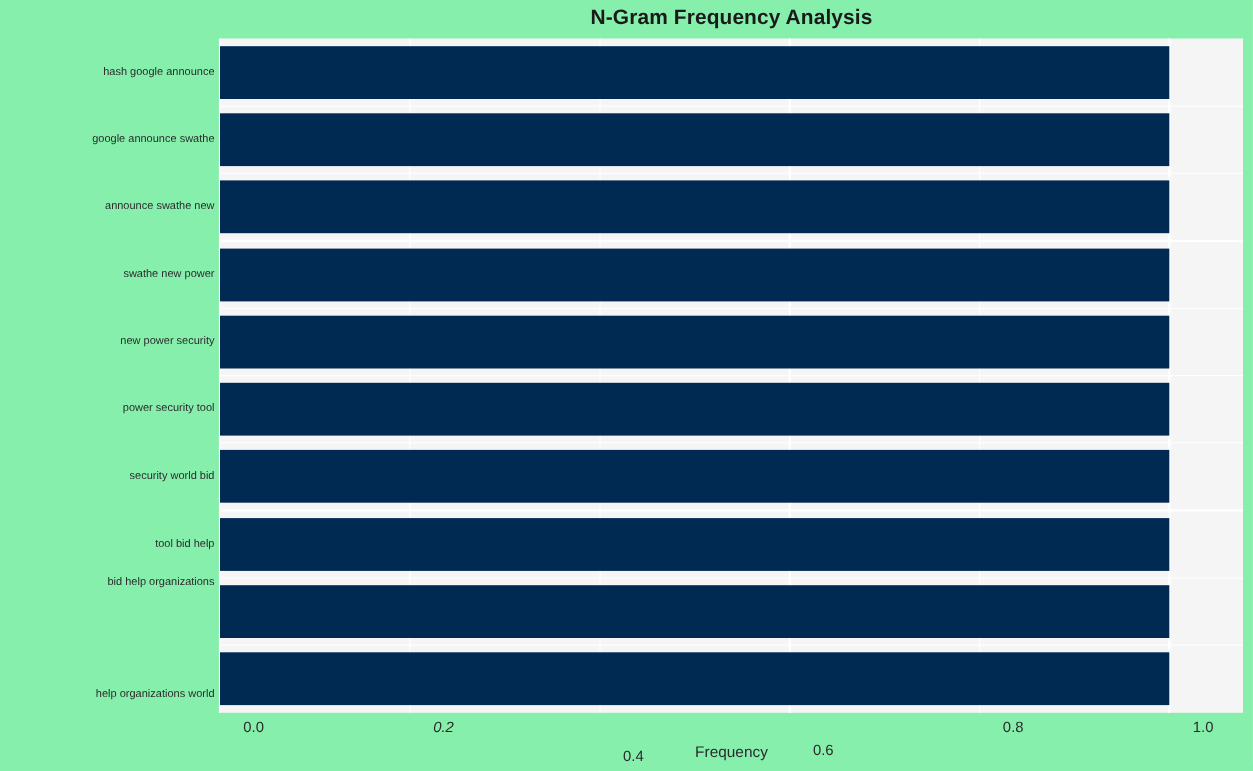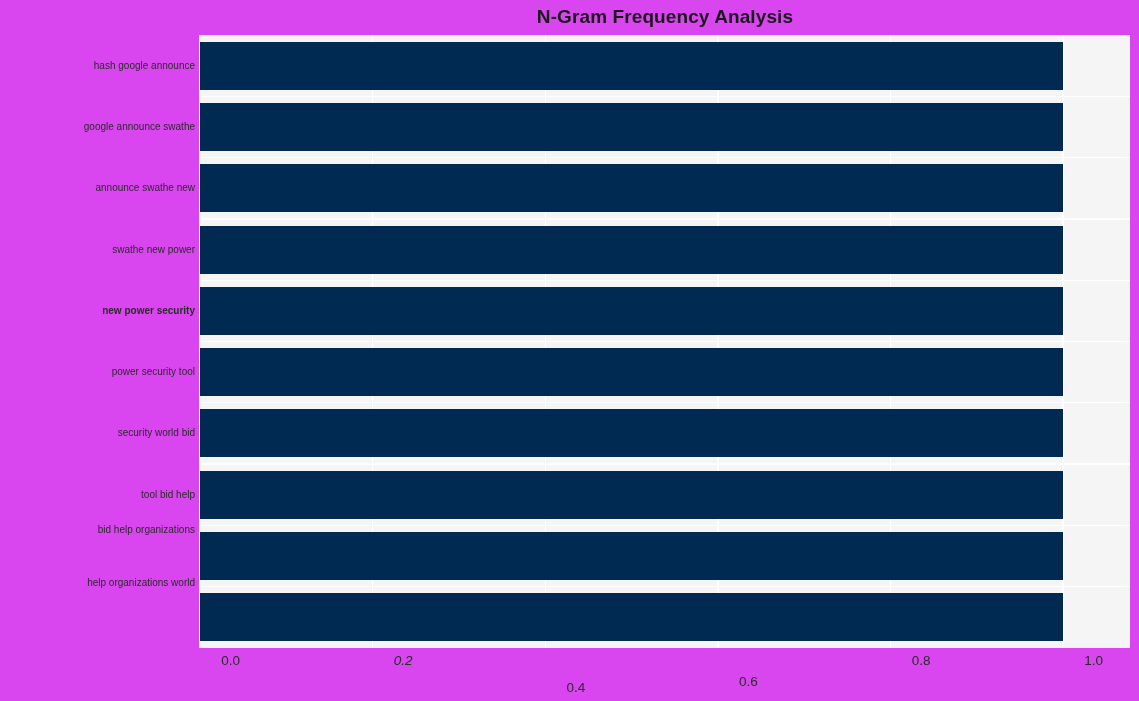--- a/index.html
+++ b/index.html
@@ -13,21 +13,21 @@
     position: relative;
     font-family: "Liberation Sans", sans-serif;
     overflow: hidden;
   }
 
   #figure {
     position: absolute;
     left: 0; top: 0;
     width: 1139px;
     height: 701px;
-    background: #d946ef;
+    background: #86efac;
   }
 
   #chart-title {
     position: absolute;
     left: 200px;
     top: 6px;
     width: 930px;
     text-align: center;
     font-size: 19px;
     font-weight: bold;
@@ -130,30 +130,31 @@
       <div class="bar" title="announce swathe new: 1" style="left: 0px; width: 863.109px; top: 129.25px; background: rgb(1, 42, 83);"></div>
       <div class="bar" title="swathe new power: 1" style="left: 0px; width: 863.109px; top: 190.55px; background: rgb(1, 42, 83);"></div>
       <div class="bar" title="new power security: 1" style="left: 0px; width: 863.109px; top: 251.85px; background: rgb(1, 42, 83);"></div>
       <div class="bar" title="power security tool: 1" style="left: 0px; width: 863.109px; top: 313.15px; background: rgb(1, 42, 83);"></div>
       <div class="bar" title="security tool bid: 1" style="left: 0px; width: 863.109px; top: 374.45px; background: rgb(1, 42, 83);"></div>
       <div class="bar" title="tool bid help: 1" style="left: 0px; width: 863.109px; top: 435.75px; background: rgb(1, 42, 83);"></div>
       <div class="bar" title="bid help organizations: 1" style="left: 0px; width: 863.109px; top: 497.05px; background: rgb(1, 42, 83);"></div>
       <div class="bar" title="help organizations world: 1" style="left: 0px; width: 863.109px; top: 558.35px; background: rgb(1, 42, 83);"></div>
     </div>
 
+  <div id="xlabel">Frequency</div>
 
 <div class="ytick" style="top: 57.65px;">hash google announce</div>
     <div class="ytick" style="top: 118.95px;">google announce swathe</div>
     <div class="ytick" style="top: 180.25px;">announce swathe new</div>
     <div class="ytick" style="top: 241.55px;">swathe new power</div>
-    <div class="ytick" style="top: 302.85px; font-weight: bold;">new power security</div>
+    <div class="ytick" style="top: 302.85px;">new power security</div>
     <div class="ytick" style="top: 364.15px;">power security tool</div>
     <div class="ytick" style="top: 425.45px;">security world bid</div>
     <div class="ytick" style="top: 486.75px;">tool bid help</div>
     <div class="ytick" style="top: 522px;">bid help organizations</div>
-    <div class="ytick" style="top: 575px; padding-left: 18px;">help organizations world</div>
+    <div class="ytick" style="top: 624px; padding-left: 18px;">help organizations world</div>
     <div class="xtick" style="left: 200px;">0.0</div>
     <div class="xtick" style="left: 372.622px; font-style: italic;">0.2</div>
     <div class="xtick" style="left: 545.244px; margin-top: 27px;">0.4</div>
     <div class="xtick" style="left: 717.865px; margin-top: 21px;">0.6</div>
     <div class="xtick" style="left: 890.487px;">0.8</div>
     <div class="xtick" style="left: 1063.11px;">1.0</div>
   </div>
 
 </body></html>

